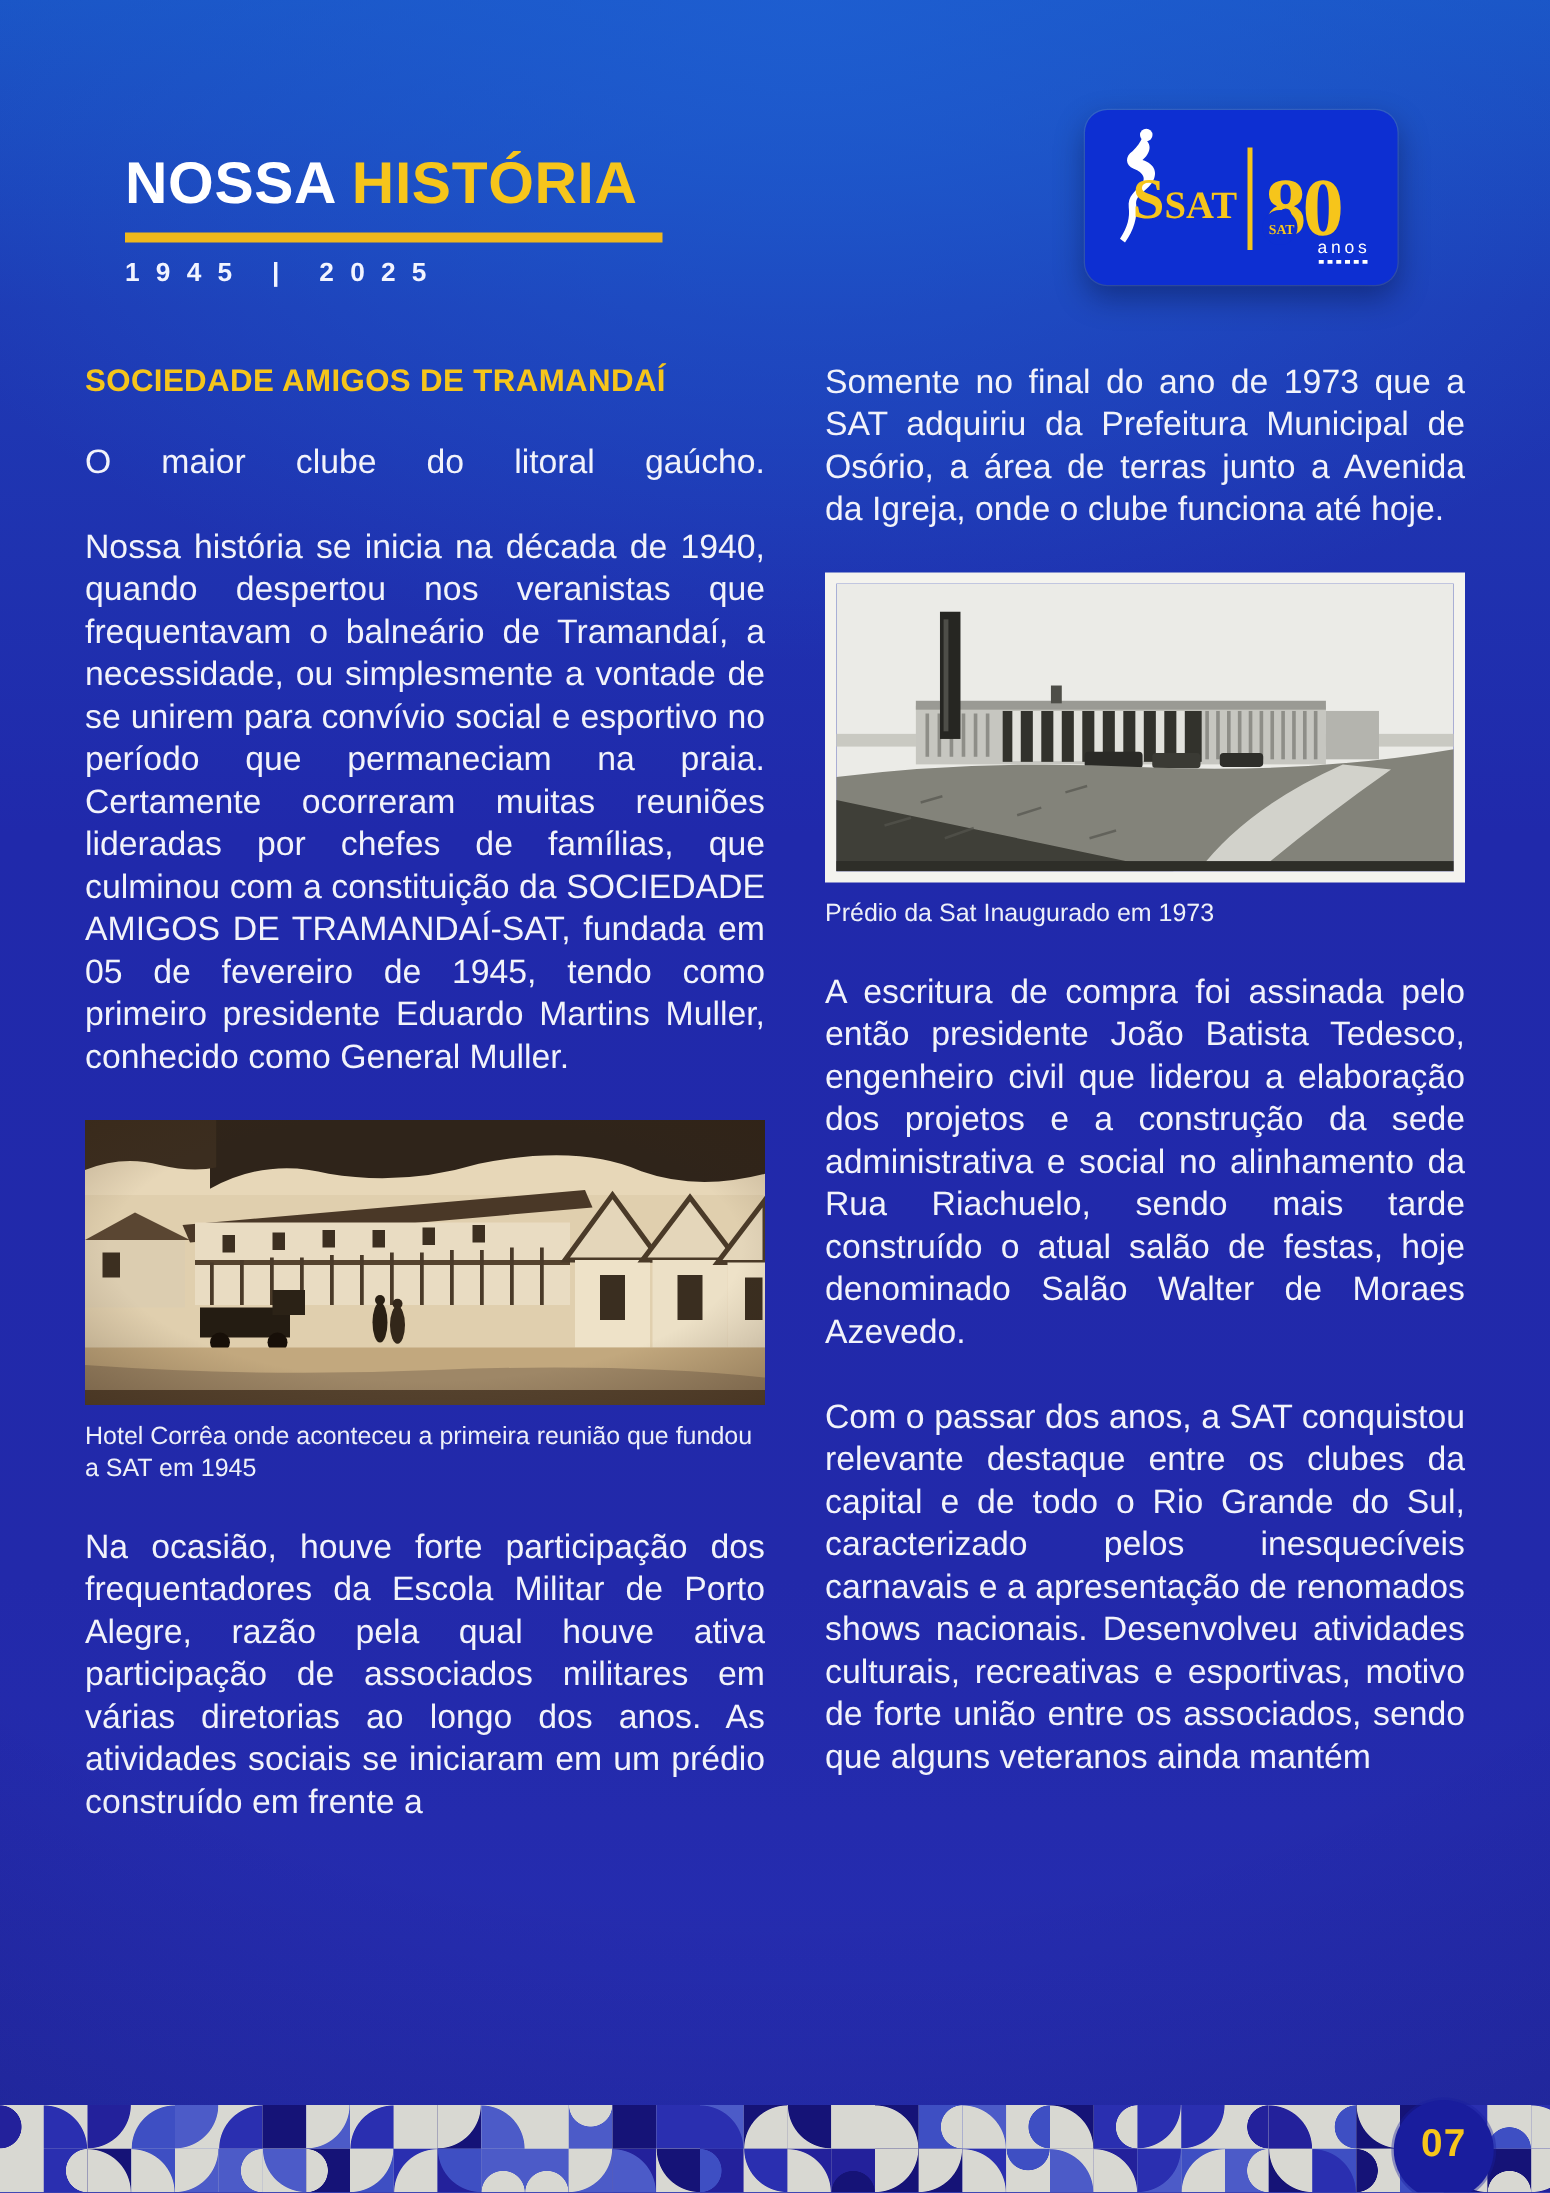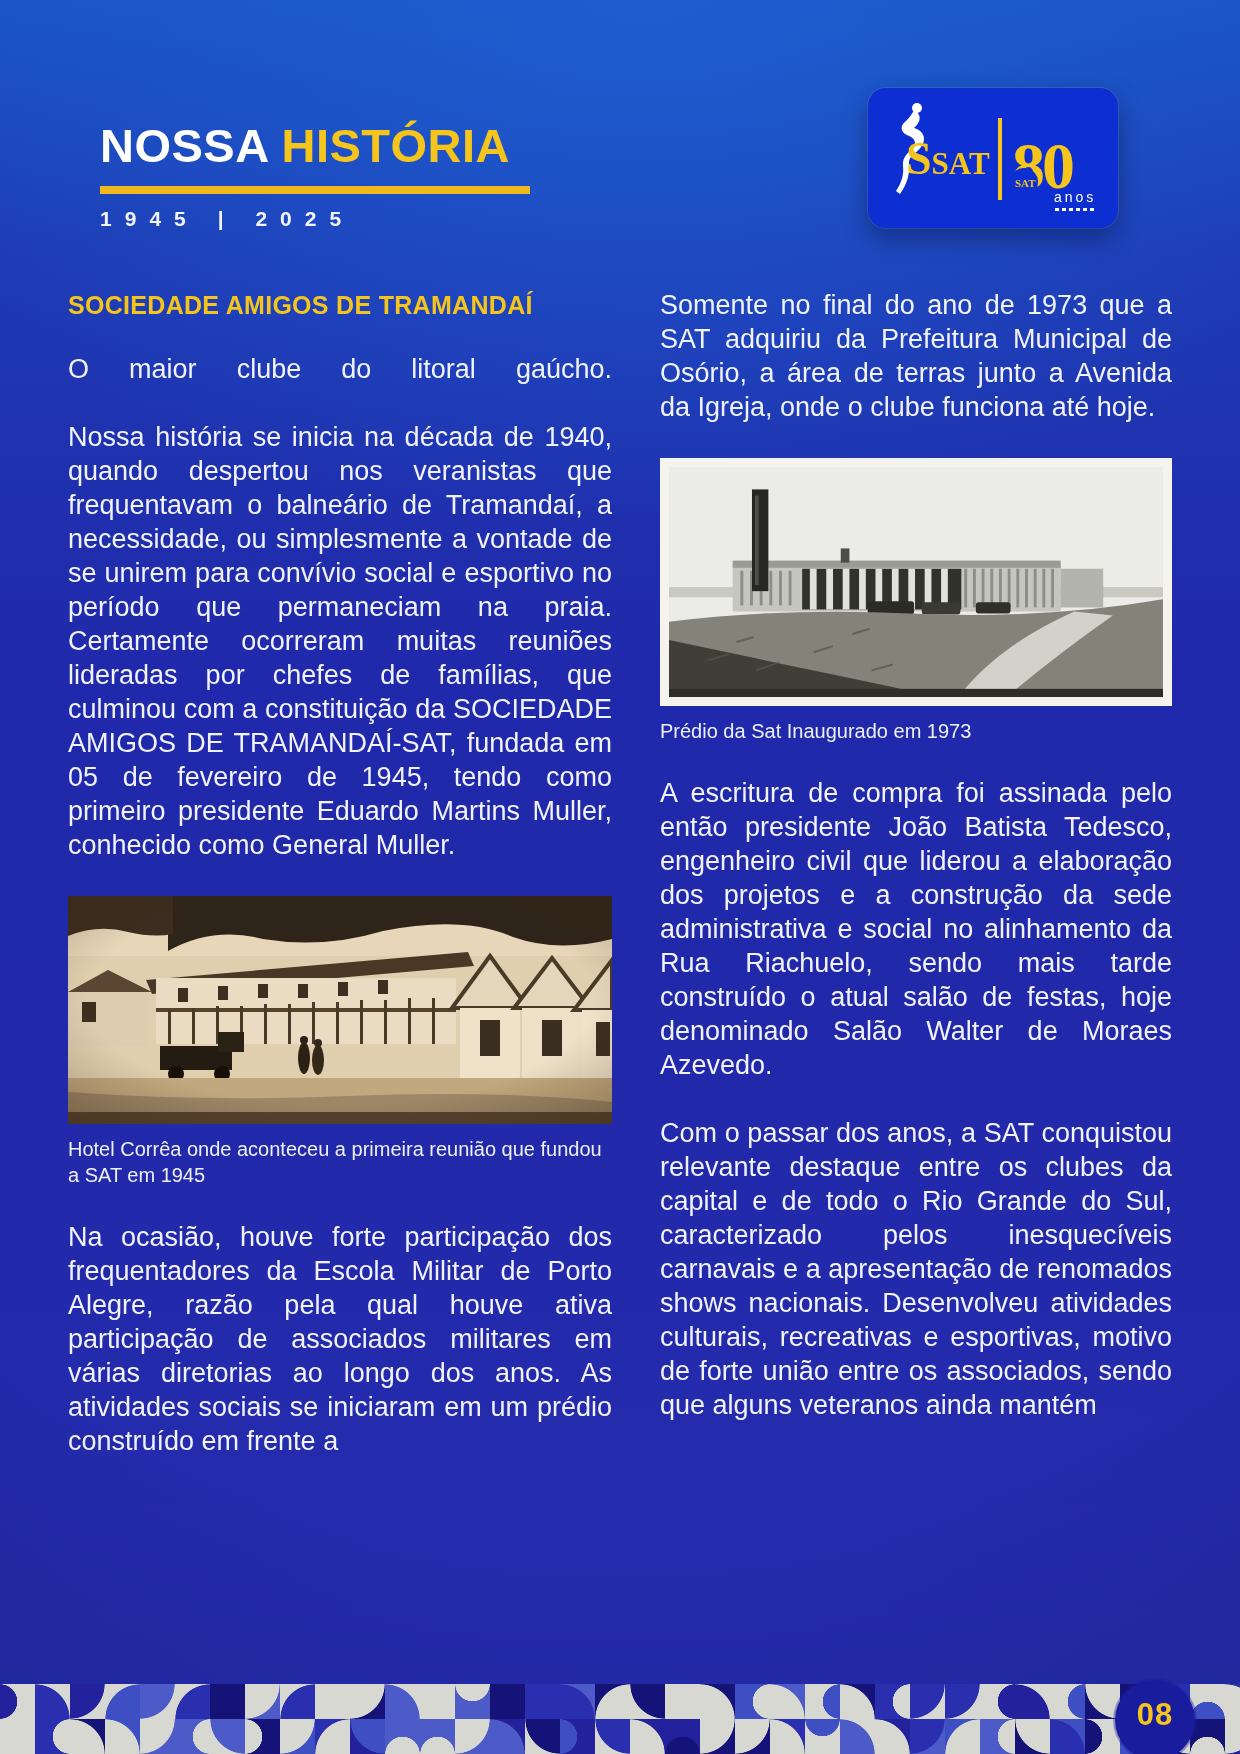--- a/index.html
+++ b/index.html
@@ -302,15 +302,15 @@
       <div class="tile" style="background-color: rgb(76, 91, 200); background-image: radial-gradient(17.5px at 100% 50%, rgb(216, 216, 210) 0px, rgb(216, 216, 210) 17px, transparent 17.5px);"></div>
       <div class="tile" style="background-color: rgb(21, 19, 119); background-image: radial-gradient(35px at 100% 0%, rgb(216, 216, 210) 0px, rgb(216, 216, 210) 34.3px, transparent 35px);"></div>
       <div class="tile" style="background-color: rgb(62, 79, 195); background-image: radial-gradient(35px at 0% 100%, rgb(42, 47, 176) 0px, rgb(42, 47, 176) 34.3px, transparent 35px);"></div>
       <div class="tile" style="background-color: rgb(216, 216, 210); background-image: radial-gradient(17.5px at 0% 50%, rgb(21, 19, 119) 0px, rgb(21, 19, 119) 17px, transparent 17.5px);"></div>
       <div class="tile" style="background-color: rgb(216, 216, 210); background-image: radial-gradient(35px at 0% 100%, rgb(62, 79, 195) 0px, rgb(62, 79, 195) 34.3px, transparent 35px);"></div>
       <div class="tile" style="background-color: rgb(21, 19, 119); background-image: radial-gradient(35px at 100% 0%, rgb(216, 216, 210) 0px, rgb(216, 216, 210) 34.3px, transparent 35px);"></div>
       <div class="tile" style="background-color: rgb(21, 19, 119); background-image: radial-gradient(17.5px at 50% 100%, rgb(216, 216, 210) 0px, rgb(216, 216, 210) 17px, transparent 17.5px);"></div>
       <div class="tile" style="background-color: rgb(35, 33, 155); background-image: radial-gradient(35px at 0% 0%, rgb(216, 216, 210) 0px, rgb(216, 216, 210) 34.3px, transparent 35px);"></div>
     </div>
   <div class="page-badge">
-    <span class="page-num">08</span>
+    <span class="page-num">07</span>
   </div>
 </div>
 
 </body></html>

